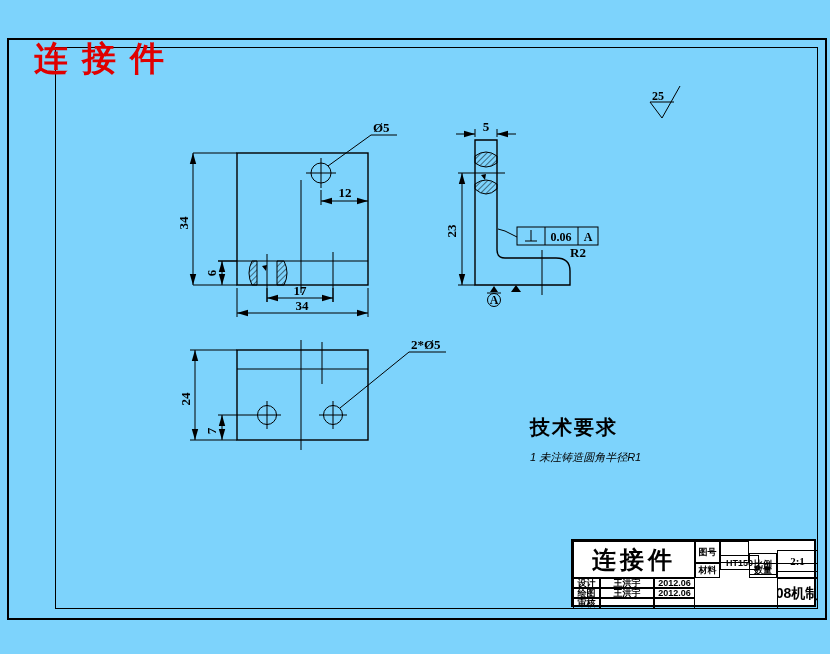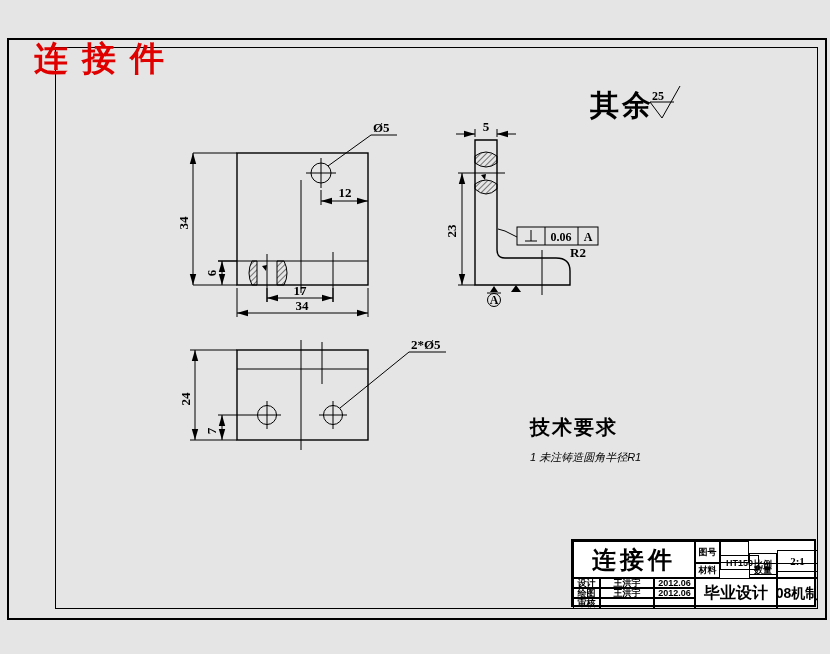--- a/index.html
+++ b/index.html
@@ -1,16 +1,16 @@
 <!DOCTYPE html>
 <html><head>
 <meta charset="utf-8">
 <style>
   html,body{margin:0;padding:0;background:#ffffff;}
-  #page{position:relative;width:830px;height:654px;background:#e5e5e5;overflow:hidden;
+  #page{position:relative;width:830px;height:654px;background:#7dd3fc;overflow:hidden;
         font-family:"Liberation Sans",sans-serif;color:#000;}
   
   .frame{position:absolute;border:2px solid #000;}
   .frame.inner{border-width:1px;}
   
   #corner-title{position:absolute;left:34px;top:36px;z-index:5;
     font-family:"Liberation Serif",serif;font-weight:bold;font-size:34px;
     letter-spacing:14px;white-space:nowrap;}
   
   svg{position:absolute;left:0;top:0;}
@@ -42,21 +42,20 @@
 </head>
 <body>
 
 <div id="page">
 
   <div class="frame" style="left:7px;top:38px;width:816px;height:578px;"></div>
   <div class="frame inner" style="left:55px;top:47px;width:761px;height:560px;"></div>
 
   <div id="corner-title" style="color:#e00000;">连接件</div>
 
-  <div id="surface-note">其余</div>
 
   <svg width="830" height="654" viewBox="0 0 830 654">
     <defs>
       <marker id="arr" markerWidth="12" markerHeight="8" refX="11" refY="4" orient="auto-start-reverse" markerUnits="userSpaceOnUse">
         <path d="M11,4 L0,0.8 L0,7.2 Z" fill="#000"></path>
       </marker>
       <pattern id="hatch" width="4" height="4" patternUnits="userSpaceOnUse" patternTransform="rotate(45)">
         <line x1="0" y1="0" x2="0" y2="4" stroke="#000" stroke-width="1"></line>
       </pattern>
     </defs>
@@ -181,17 +180,16 @@
     <div class="tb-cell" style="left:81px;top:37px;width:41px;height:10px;">2012.06</div>
 
     <div class="tb-cell" style="left:0;top:47px;width:27px;height:10px;">绘图</div>
     <div class="tb-cell" style="left:27px;top:47px;width:54px;height:10px;">王洪宇</div>
     <div class="tb-cell" style="left:81px;top:47px;width:41px;height:10px;">2012.06</div>
 
     <div class="tb-cell" style="left:0;top:57px;width:27px;height:11px;">审核</div>
     <div class="tb-cell" style="left:27px;top:57px;width:54px;height:11px;"></div>
     <div class="tb-cell" style="left:81px;top:57px;width:41px;height:11px;"></div>
 
-    <div class="tb-cell tb-proj" style="left:122px;top:37px;width:82px;height:31px;">毕业设计</div>
     <div class="tb-cell tb-org" style="left:204px;top:37px;width:41px;height:31px;">08机制</div>
   </div>
 
 </div>
 
 </body></html>

